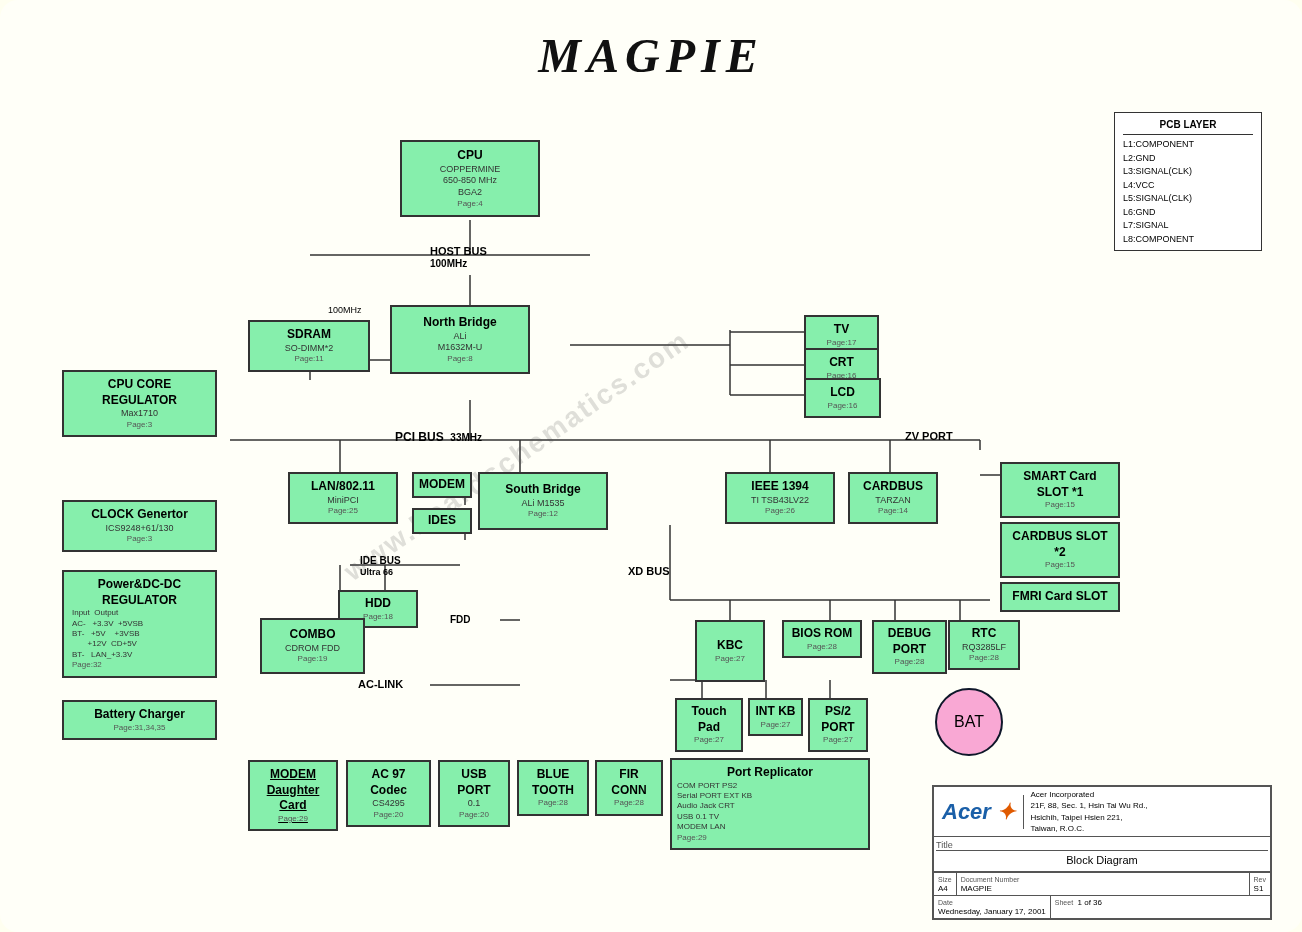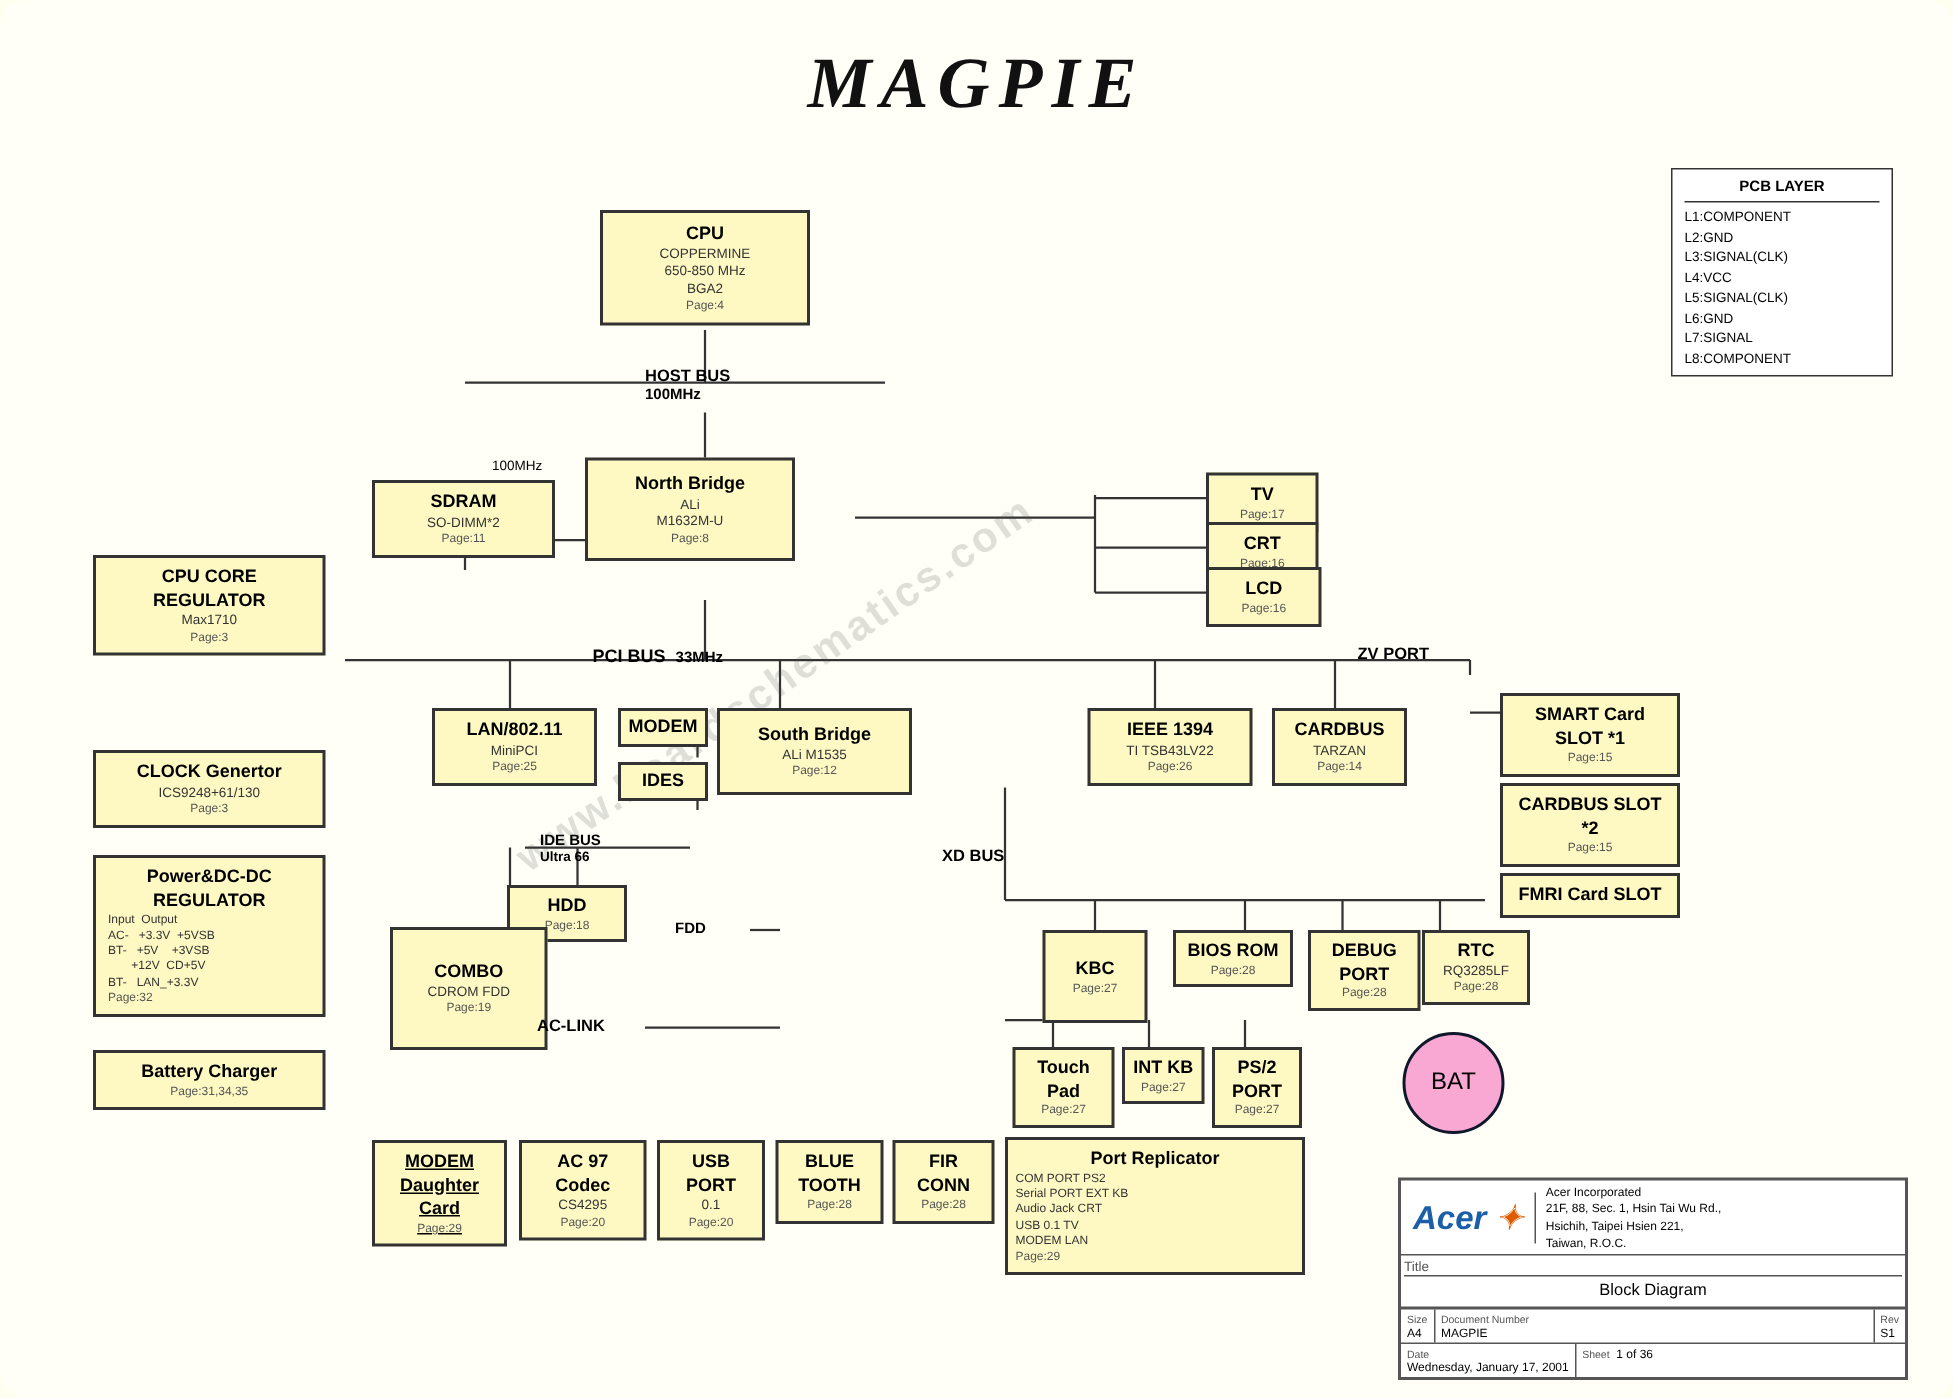--- a/index.html
+++ b/index.html
@@ -36,21 +36,21 @@
       top: 110px;
       left: 30px;
       right: 30px;
       bottom: 80px;
     }
 
     
     .block {
       position: absolute;
       border: 2px solid #333;
-      background: #fef9c3;
+      background: #86efac;
       text-align: center;
       font-size: 11px;
       line-height: 1.3;
       padding: 3px 5px;
       font-family: Arial, sans-serif;
     }
     .block .title-bold {
       font-weight: bold;
       font-size: 12px;
       display: block;
@@ -356,21 +356,21 @@
     <div style="position:absolute; left:330px; top:445px; font-size:10px; font-weight:bold;">
       <span>IDE BUS</span><br>
       <span style="font-size:9px;">Ultra 66</span>
     </div>
 
     <div class="block" style="left:308px; top:480px; width:80px; padding:4px;">
       <span class="title-bold">HDD</span>
       <span class="page-num">Page:18</span>
     </div>
 
-    <div class="block" style="left:230px; top:508px; width:105px; padding:20px;">
+    <div class="block" style="left:230px; top:508px; width:105px; padding:7px;">
       <span class="title-bold">COMBO</span>
       <span class="small">CDROM FDD</span>
       <span class="page-num">Page:19</span>
     </div>
 
     <div style="position:absolute; left:420px; top:504px; font-size:10px; font-weight:bold;">FDD</div>
 
     <div style="position:absolute; left:598px; top:455px; font-size:11px; font-weight:bold;">XD BUS</div>
 
     <div class="block" style="left:665px; top:510px; width:70px; padding:16px;">

